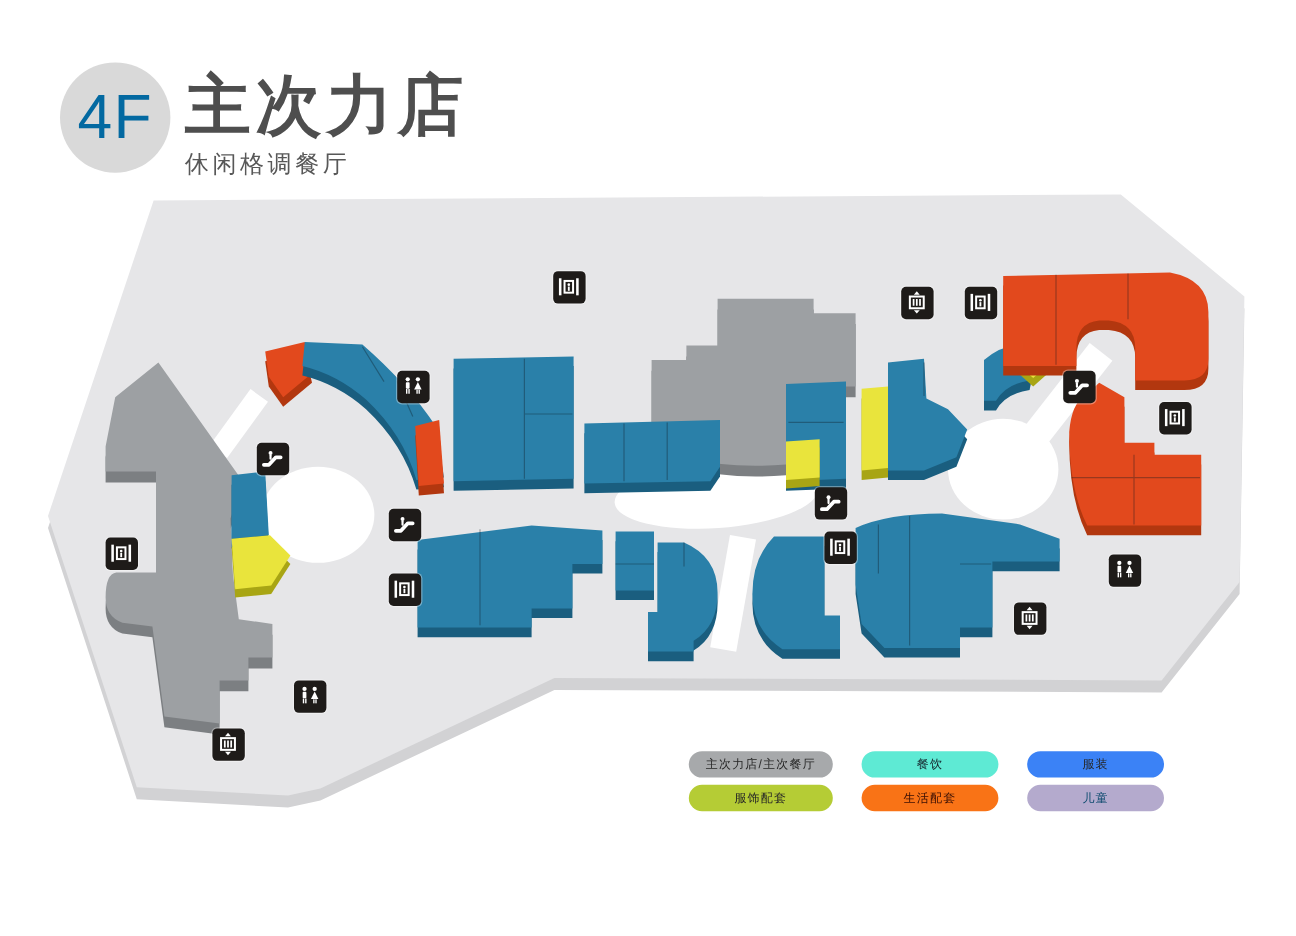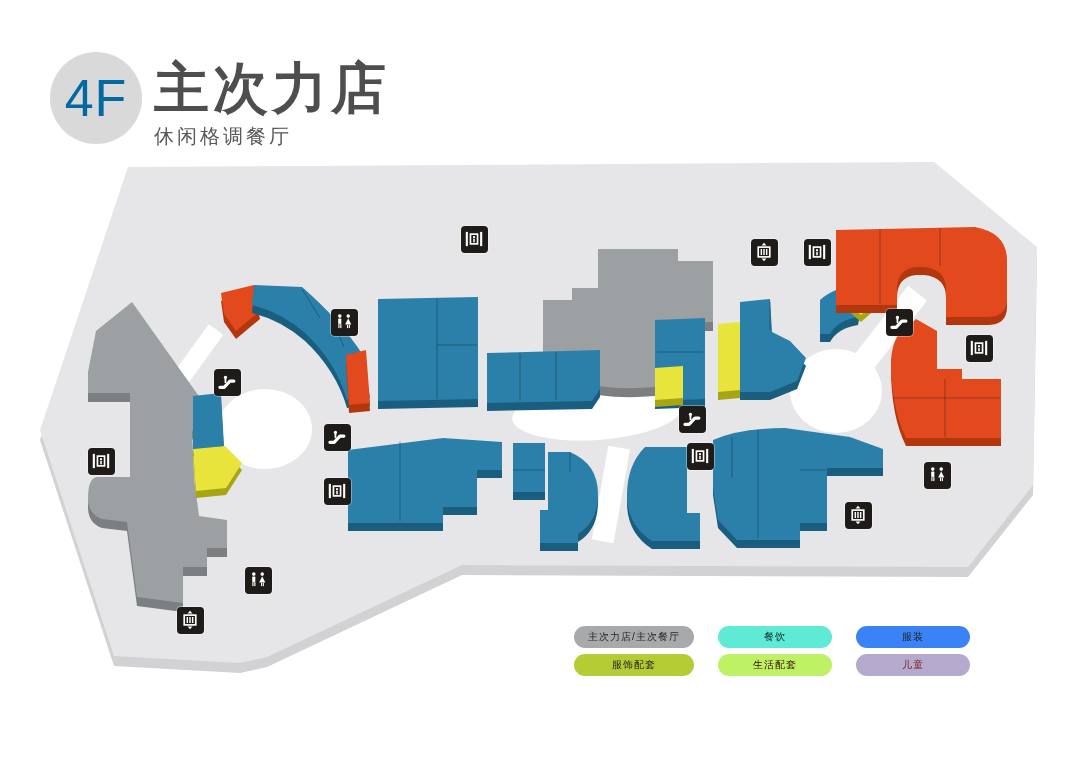--- a/index.html
+++ b/index.html
@@ -270,17 +270,17 @@
           <path d="M6.6,6.4 V11.6 M9,6.4 V11.6 M11.4,6.4 V11.6" stroke="#fff" stroke-width="1.3" fill="none"></path>
         </svg>
       </div>
     </div>
 
   <div id="legend">
       <div class="pill" style="background: rgb(167, 169, 171); color: rgb(38, 38, 38);">主次力店/主次餐厅</div>
       <div class="pill" style="background: #5eead4; color: rgb(21, 38, 46);">餐饮</div>
       <div class="pill" style="background: #3b82f6; color: rgb(38, 38, 38);">服装</div>
       <div class="pill" style="background: rgb(181, 204, 53); color: rgb(38, 38, 38);">服饰配套</div>
-      <div class="pill" style="background: #bef264; color: rgb(58, 16, 5);">生活配套</div>
-      <div class="pill" style="background: rgb(180, 170, 205); color: #7f1d1d;">儿童</div>
+      <div class="pill" style="background: #f97316; color: rgb(58, 16, 5);">生活配套</div>
+      <div class="pill" style="background: rgb(180, 170, 205); color: #0c4a6e;">儿童</div>
     </div>
 
 </div>
 
 </body></html>

